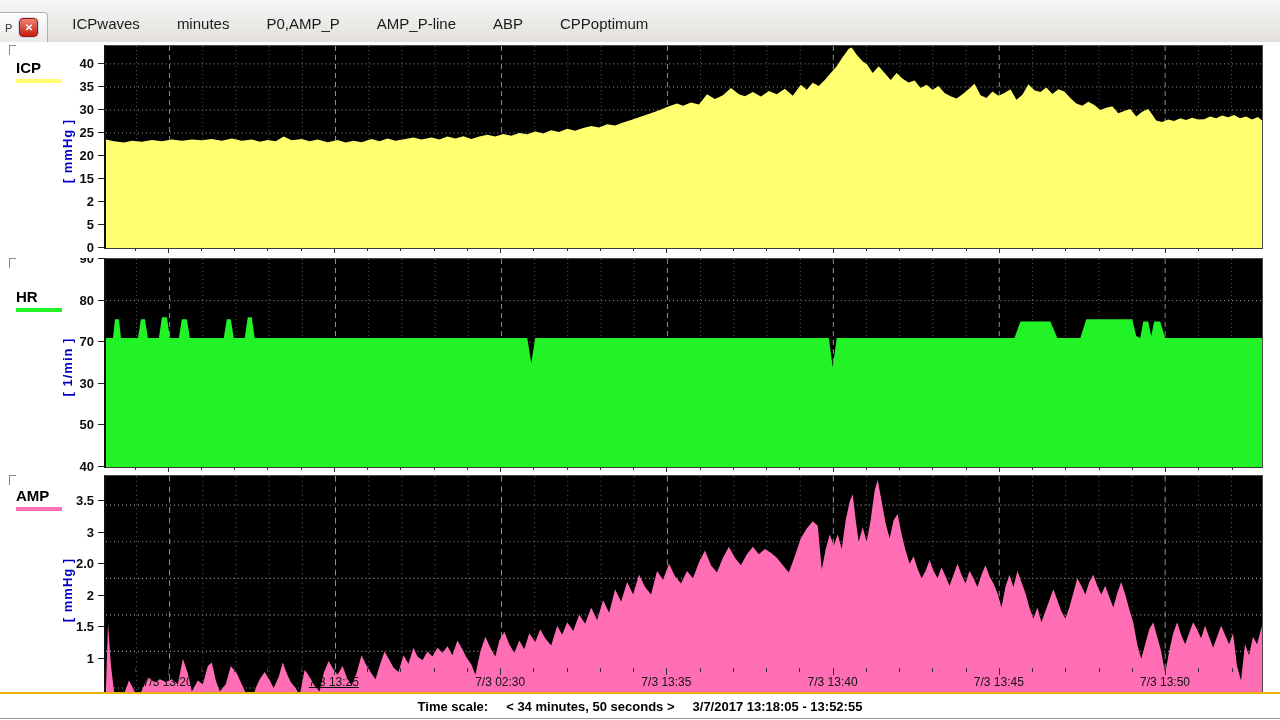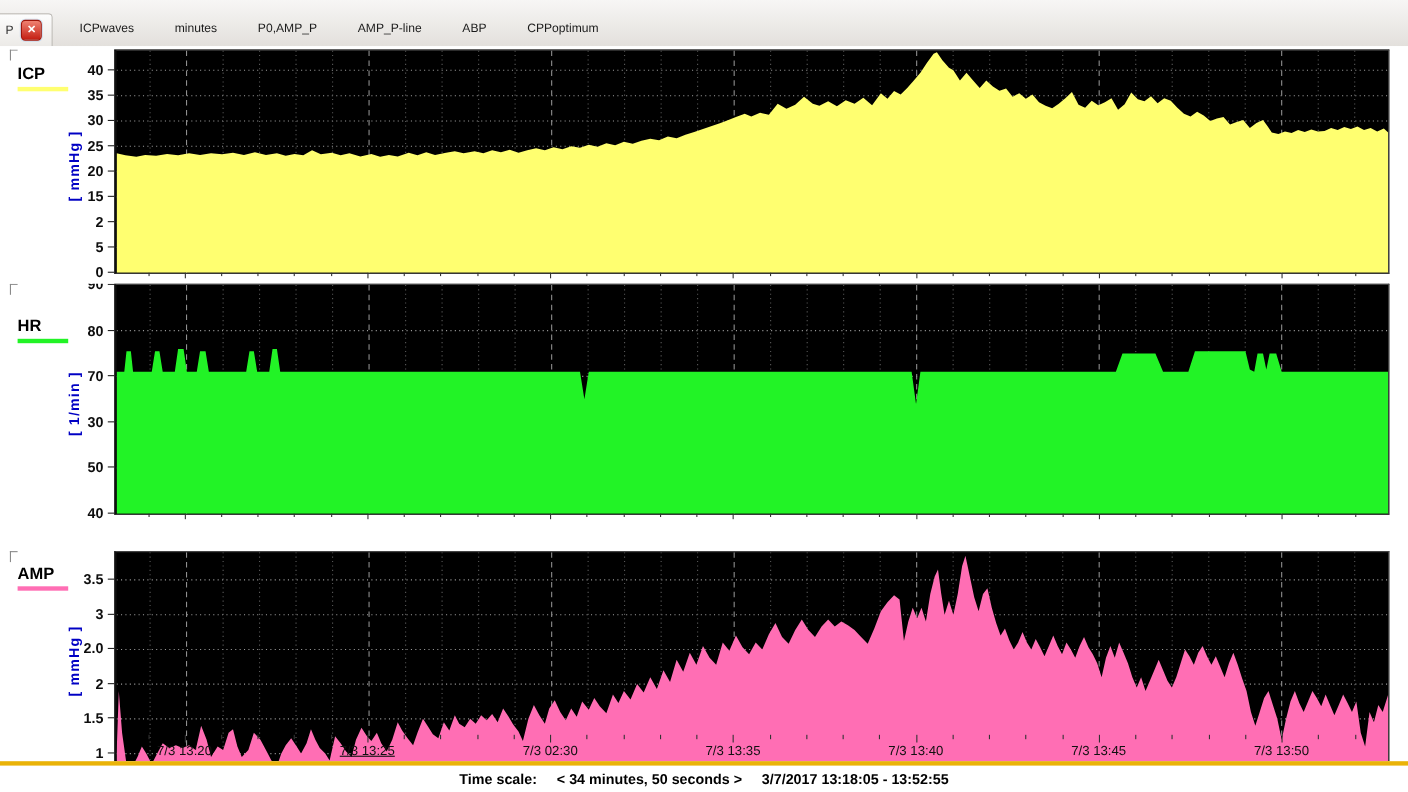--- a/index.html
+++ b/index.html
@@ -13,27 +13,27 @@
             display:flex; align-items:flex-end; }
   .tab-active { margin-left:-12px; height:29px; background:linear-gradient(#fdfdfd,#eceae7);
             border:1px solid #b3b0ab; border-bottom:none; border-radius:4px 4px 0 0;
             display:flex; align-items:center; padding:0 9px 0 16px; gap:7px; }
   .tab-active-label { font-size:11px; color:#333; }
   .closebtn { width:17px; height:17px; border-radius:4px;
             background:linear-gradient(#ef8272,#c41e12); border:1px solid #9e150a;
             box-shadow:0 0 0 1px #ccdcee; color:#fff; font-weight:bold; font-size:10px;
             line-height:17px; text-align:center; cursor:pointer; }
   .tabs-rest { display:flex; gap:37px; margin-left:24px; padding-bottom:10px; }
-  .tabs-rest span { font-size:11px; color:#1b1b1b; cursor:pointer; }
+  .tabs-rest span { font-size:15px; color:#1b1b1b; cursor:pointer; }
 
   
   .panel { position:absolute; left:0; width:1262px; }
   #panel0 { top:45px;  height:202px; }
   #panel1 { top:258px; height:208px; }
-  #panel2 { top:501px; height:190px; }
+  #panel2 { top:475px; height:220px; }
 
   .gutter { position:absolute; left:0; top:0; width:104px; height:calc(100% + 9px); overflow:hidden; }
   .handle { position:absolute; left:9px; top:0px; width:6px; height:9px;
             border-left:1px solid #8a8a8a; border-top:1px solid #8a8a8a; }
   .series-label { position:absolute; left:16px; font-weight:bold; font-size:15px; color:#000; }
   #panel0 .series-label { top:14px; }
   #panel1 .series-label { top:30px; }
   #panel2 .series-label { top:12px; }
   .underline { display:block; height:4px; width:46px; margin-top:3px; }
   .unit { position:absolute; left:60px; top:50%; transform:translateY(-50%) rotate(180deg);
@@ -51,21 +51,21 @@
   .miniaxis { position:absolute; left:104px; top:100%; width:1158px; height:8px; }
   .miniaxis .tick, .xaxis .tick { position:absolute; top:1px; width:1px; background:#333; }
 
   
   .xaxis { position:absolute; left:104px; top:667px; width:1158px; height:24px; }
   .xaxis .xlab { position:absolute; top:8px; transform:translateX(-50%);
                  font-size:12px; color:#111; white-space:nowrap; }
 
   
   .statusbar { position:absolute; left:0; top:692px; width:1280px; height:24px;
-               background:#fff; border-top:4px solid #eab308; border-bottom:1px solid #989898;
+               background:#fff; border-top:2px solid #eab308; border-bottom:1px solid #989898;
                display:flex; justify-content:center; align-items:center; gap:18px;
                font-weight:bold; font-size:13px; color:#000; }
 </style>
 </head>
 <body>
 
 <div class="app">
 
   <div class="tabbar">
     <div class="tab-active">

